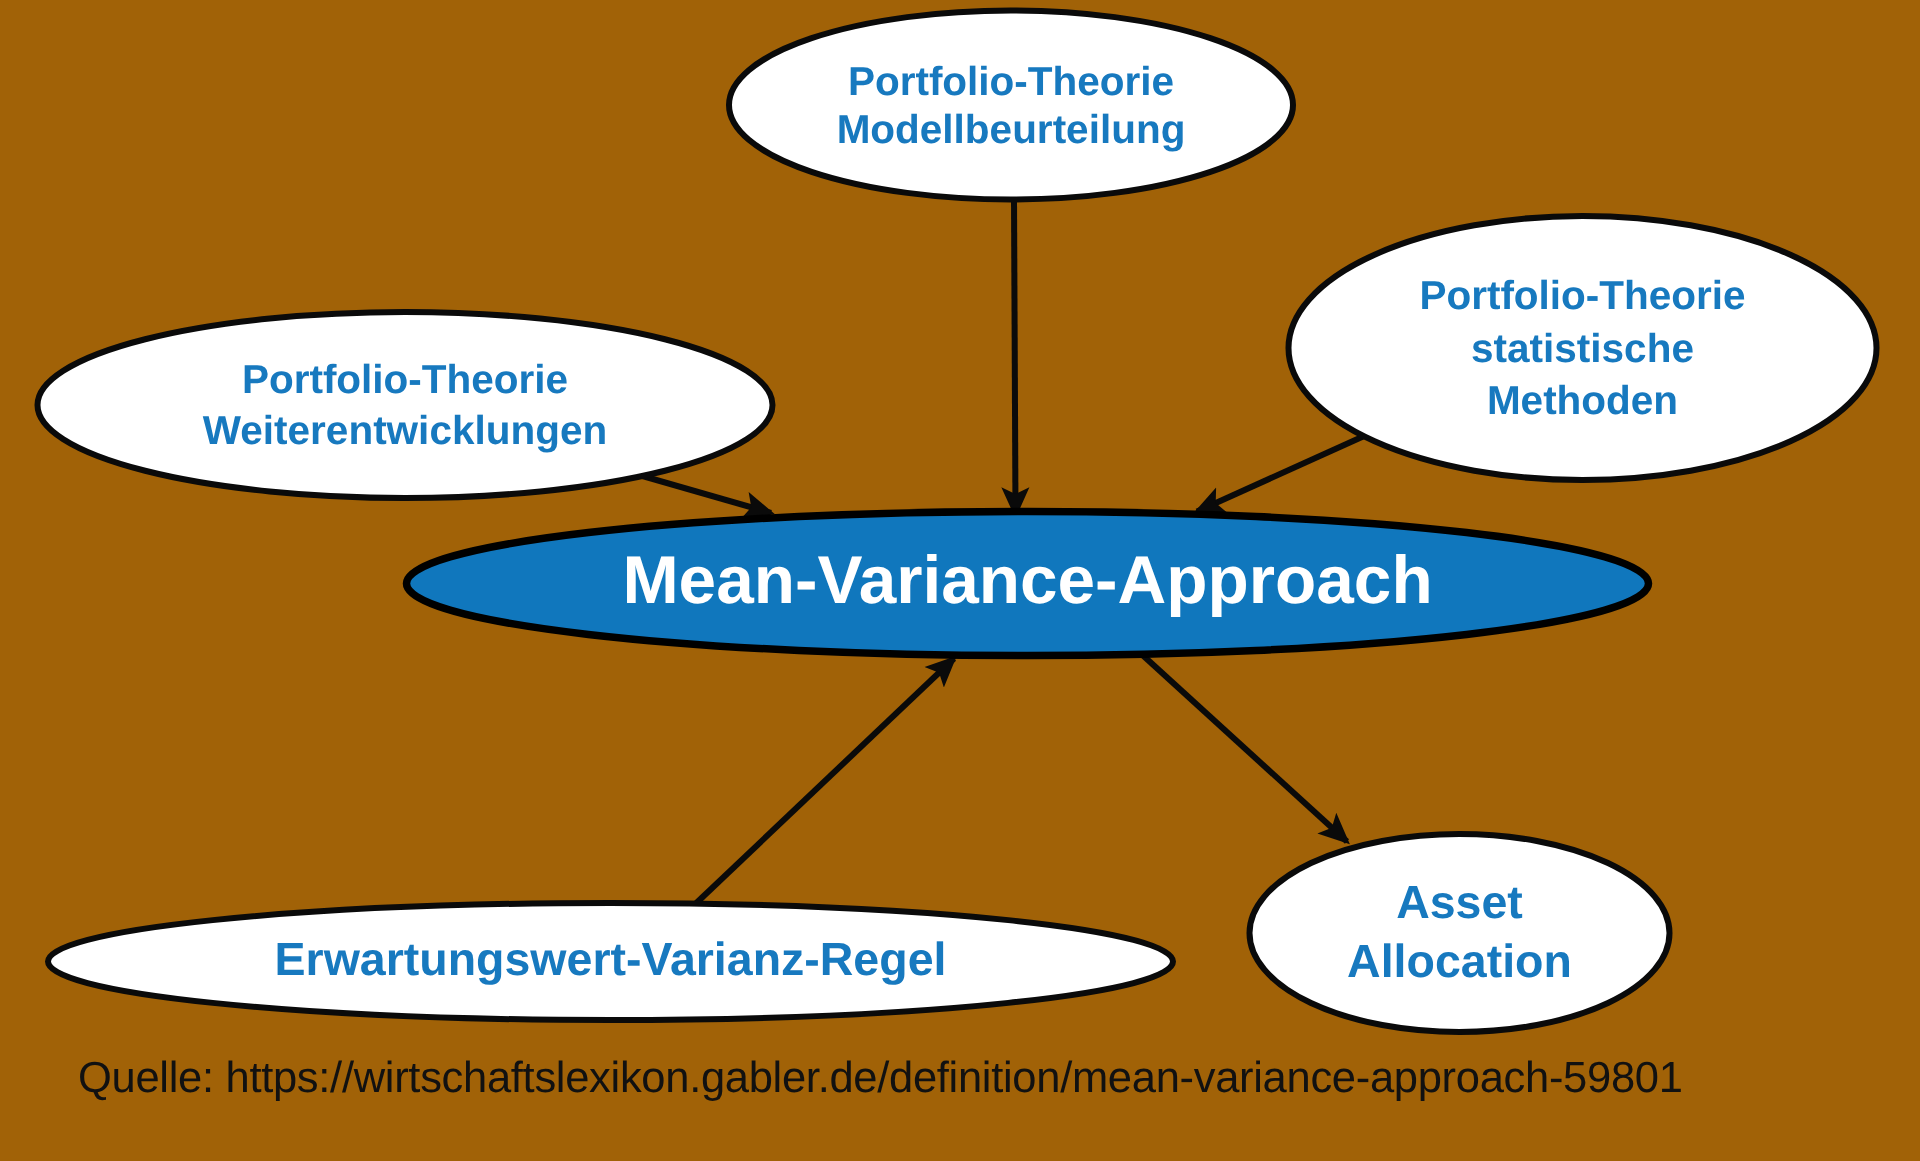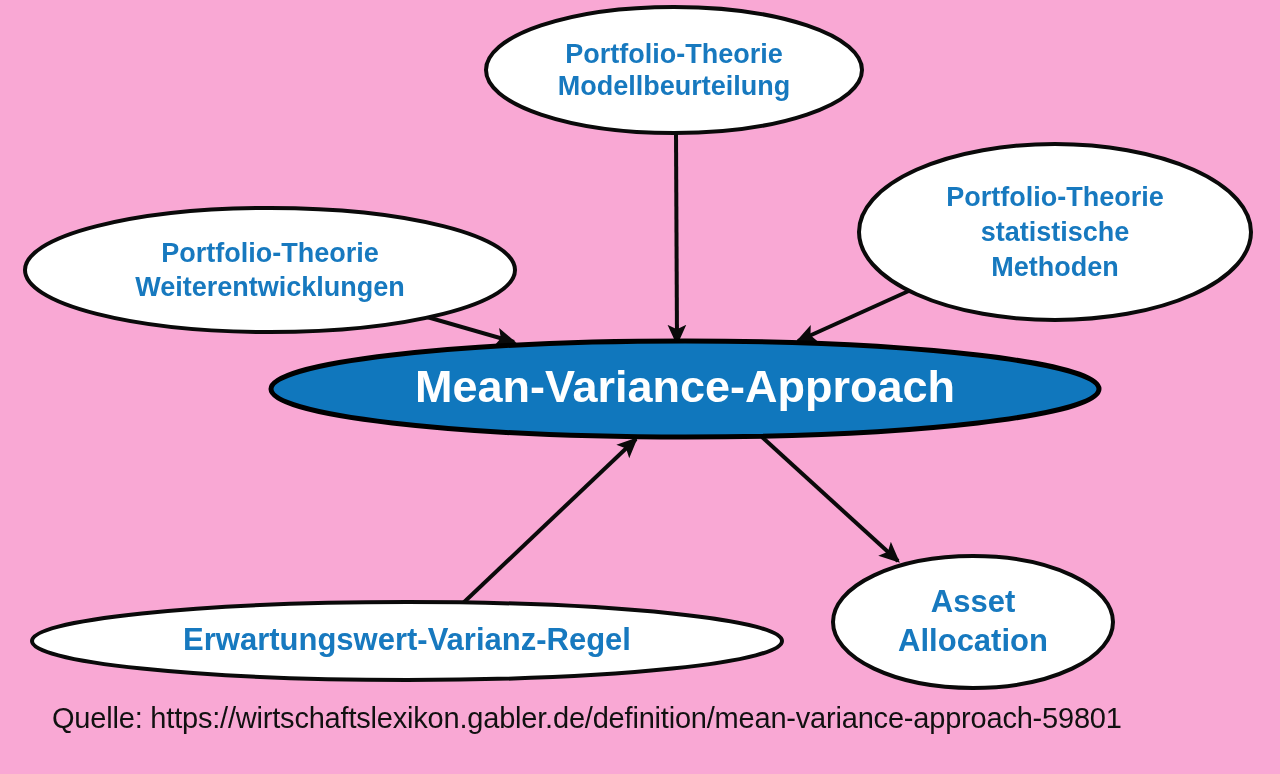--- a/index.html
+++ b/index.html
@@ -10,21 +10,21 @@
   body {
     width: 1280px;
     height: 774px;
     font-family: "Liberation Sans", sans-serif;
     overflow: hidden;
   }
   #diagram-root {
     position: relative;
     width: 1280px;
     height: 774px;
-    background: #f9a8d4;
+    background: #a16207;
   }
   svg#graph {
     display: block;
     width: 1280px;
     height: 774px;
   }
   .node-ellipse {
     fill: #ffffff;
     stroke: #0a0a0a;
     stroke-width: 4;

